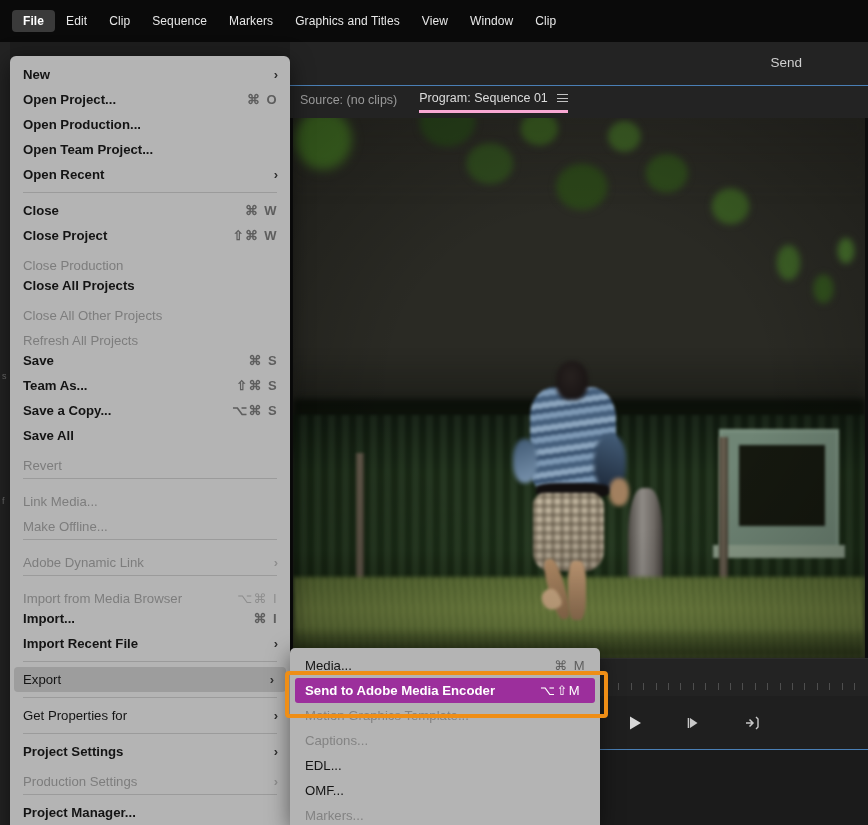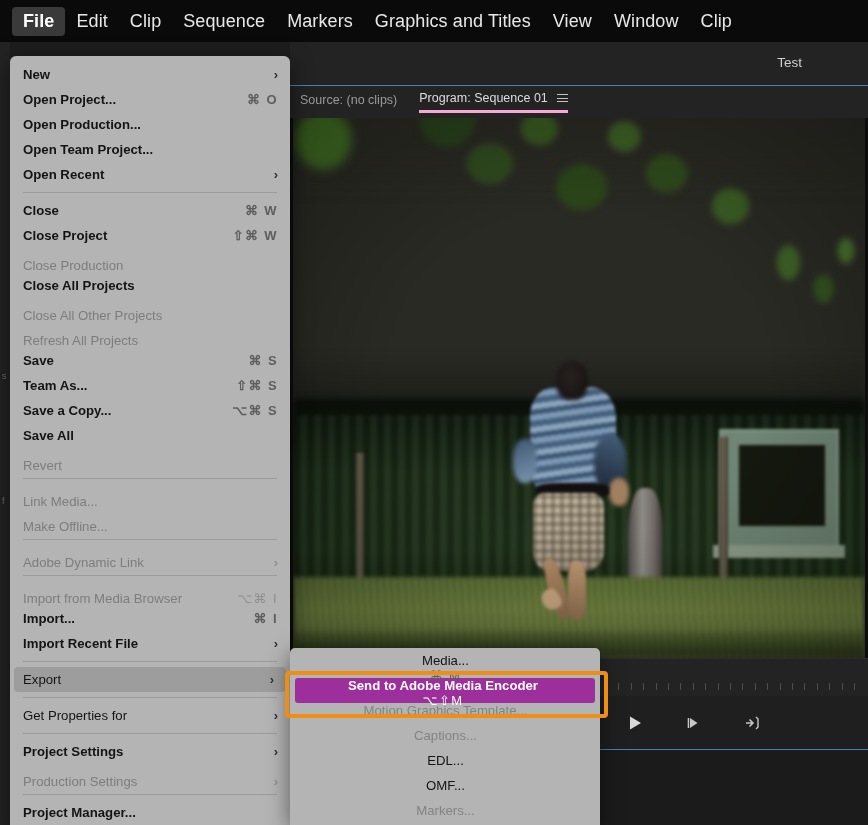--- a/index.html
+++ b/index.html
@@ -11,21 +11,21 @@
   }
   #app { position: relative; width: 868px; height: 825px; background: #1d1d1d; }
 
   
   #menubar {
     position: absolute; top: 0; left: 0; width: 868px; height: 42px;
     background: #0a0a0a; display: flex; align-items: center;
     padding-left: 12px;
   }
   .mb-item {
-    font-size: 18px; color: #e8e8e8; padding: 4px 11px;
+    font-size: 12px; color: #e8e8e8; padding: 4px 11px;
     border-radius: 4px; white-space: nowrap; letter-spacing: .1px;
   }
   .mb-item.active { background: #3a3a3a; font-weight: 600; color: #fff; }
 
   
   #left-sliver {
     position: absolute; left: 0; top: 42px; width: 10px; height: 783px;
     background: #232323;
   }
   #sliver-ghost-a, #sliver-ghost-b {
@@ -287,21 +287,21 @@
   .mi.dis .arr { color: #8e8e8e; }
   .sep { height: 1px; background: #9b9b9b; margin: 5px 13px; }
 
   
   #submenu {
     position: absolute; left: 290px; top: 648px; width: 310px; height: 177px;
     background: #b4b4b4; border-radius: 5px 5px 0 0;
     box-shadow: 0 6px 22px rgba(0,0,0,.5); padding-top: 5px; overflow: hidden;
   }
   .sm { height: 25px; display: flex; align-items: center; padding: 0 14px 0 15px;
-        font-size: 13.2px; color: #141414; white-space: nowrap; flex-direction: column; }
+        font-size: 13.2px; color: #141414; white-space: nowrap; }
   .sm.dis { color: #838383; }
   .sm .lbl { flex: 1; }
   .sm .sc { color: #5e5e5e; font-size: 13px; letter-spacing: 1.4px; }
   .sm.sel {
     background: #9c2f9c; color: #fff; font-weight: 600;
     margin: 0 5px; border-radius: 3px; padding-left: 10px;
   }
   .sm.sel .sc { color: #fff; font-weight: 400; }
 
   
@@ -328,21 +328,21 @@
   </div>
 
   <div id="left-sliver">
     <span id="sliver-ghost-a">s</span>
     <span id="sliver-ghost-b">f</span>
   </div>
 
   <div id="workspace">
 
     <div id="proj-titlebar">
-      <div id="proj-title">Test</div>
+      <div id="proj-title">Send</div>
     </div>
 
     <div id="panel-tabs">
       <div class="ptab">Source: (no clips)</div>
       <div class="ptab sel">
         <span>Program: Sequence 01</span>
         <span class="hamb">
             <i></i>
             <i></i>
             <i></i>

